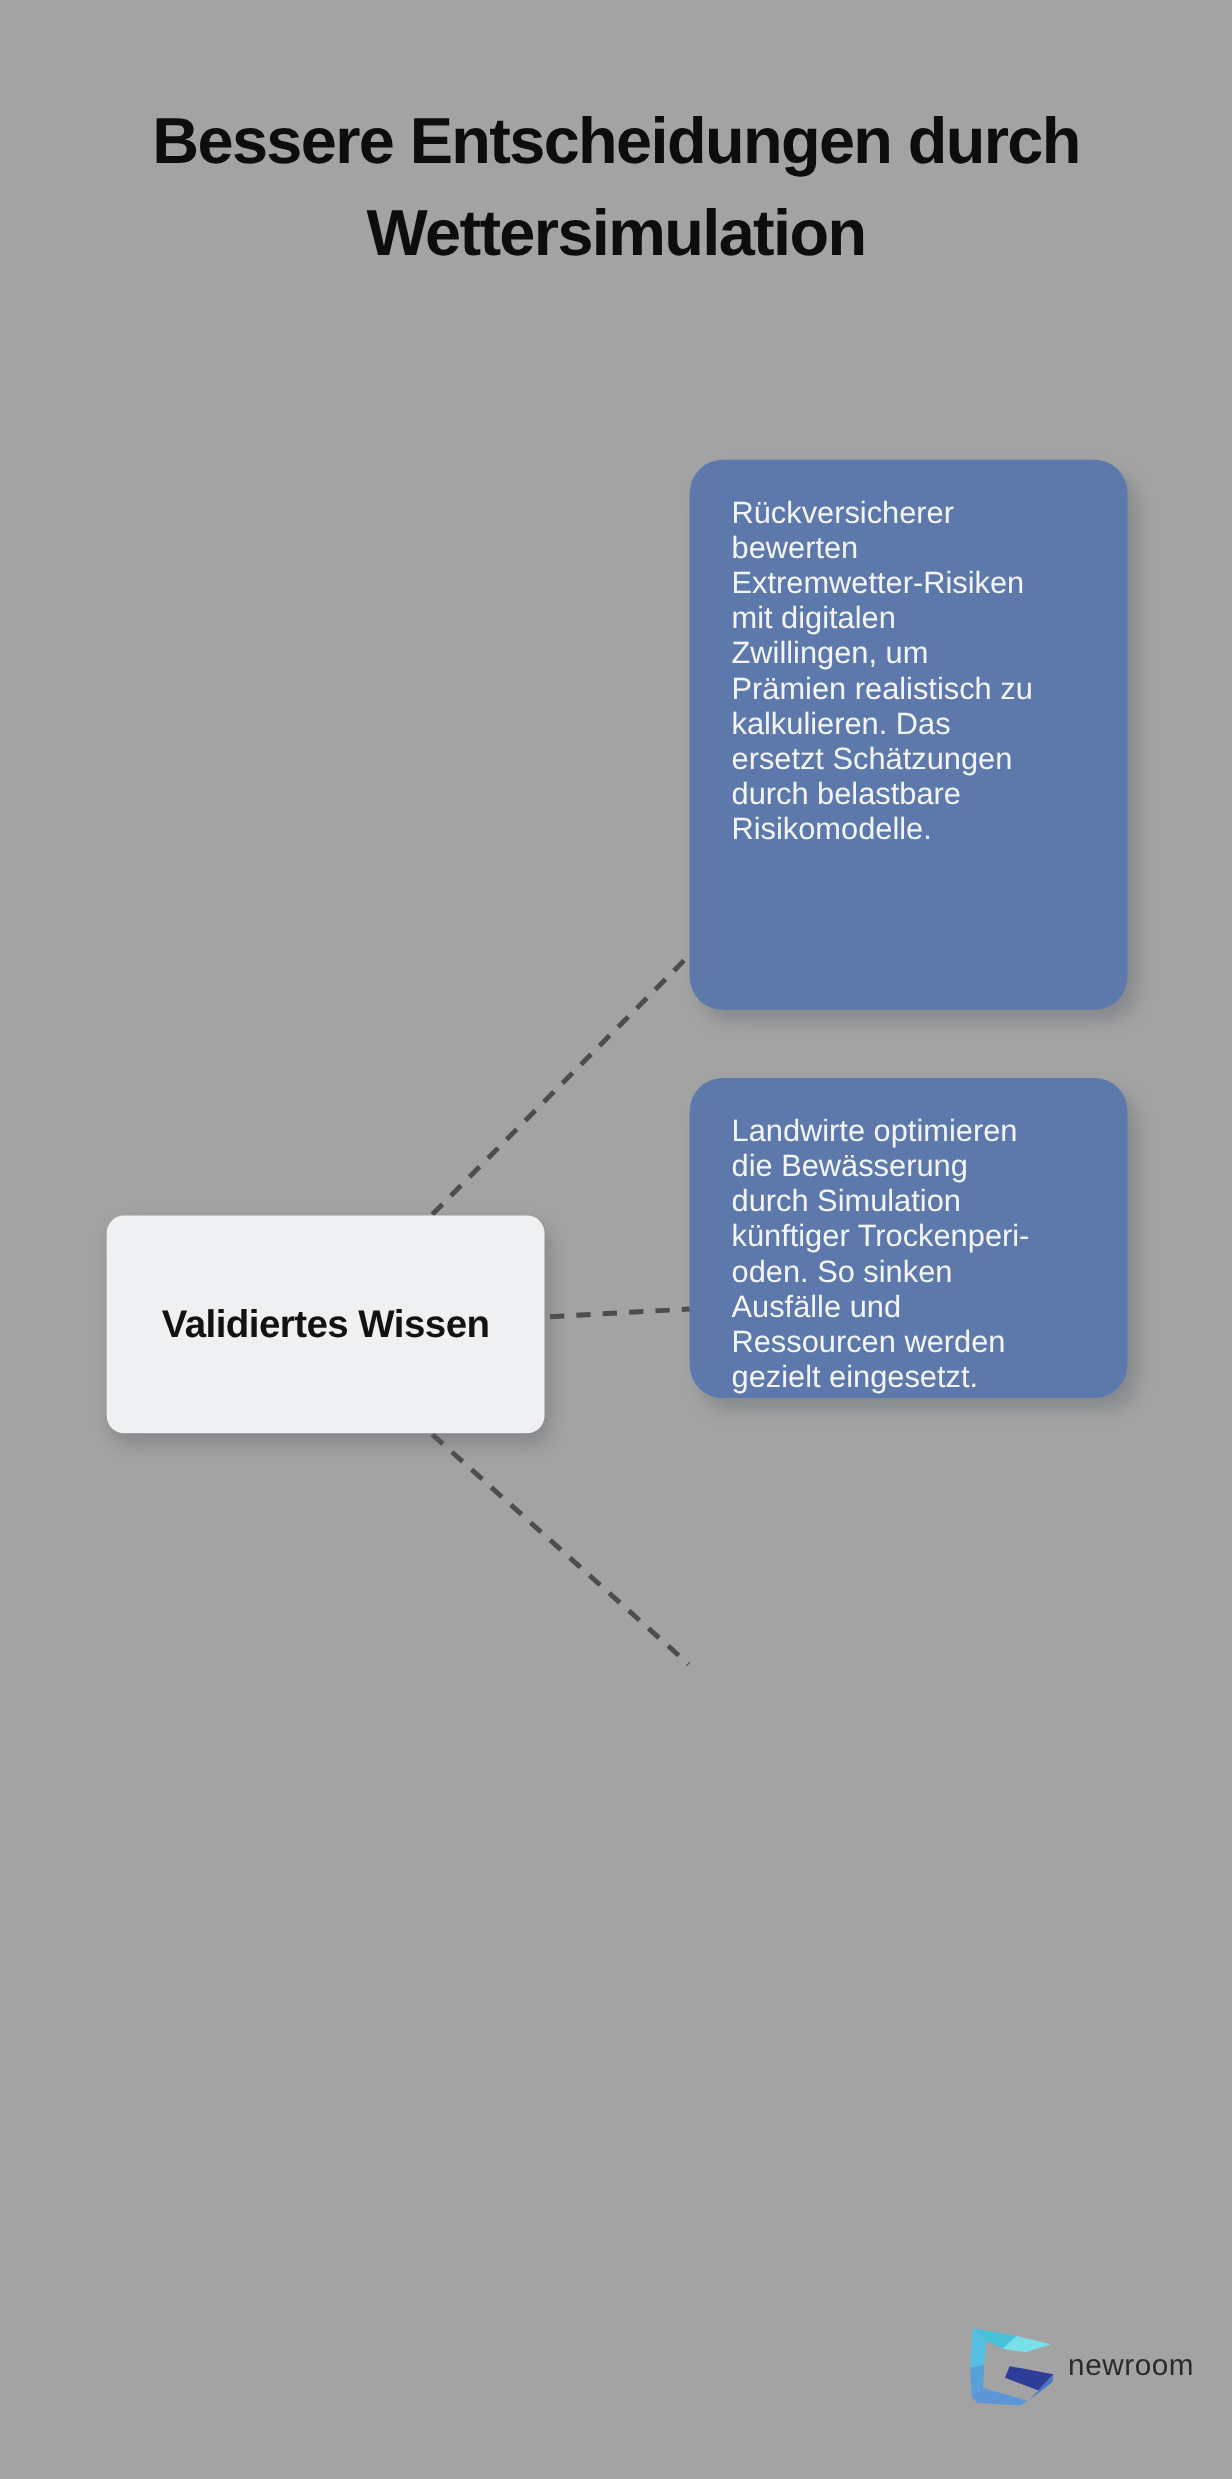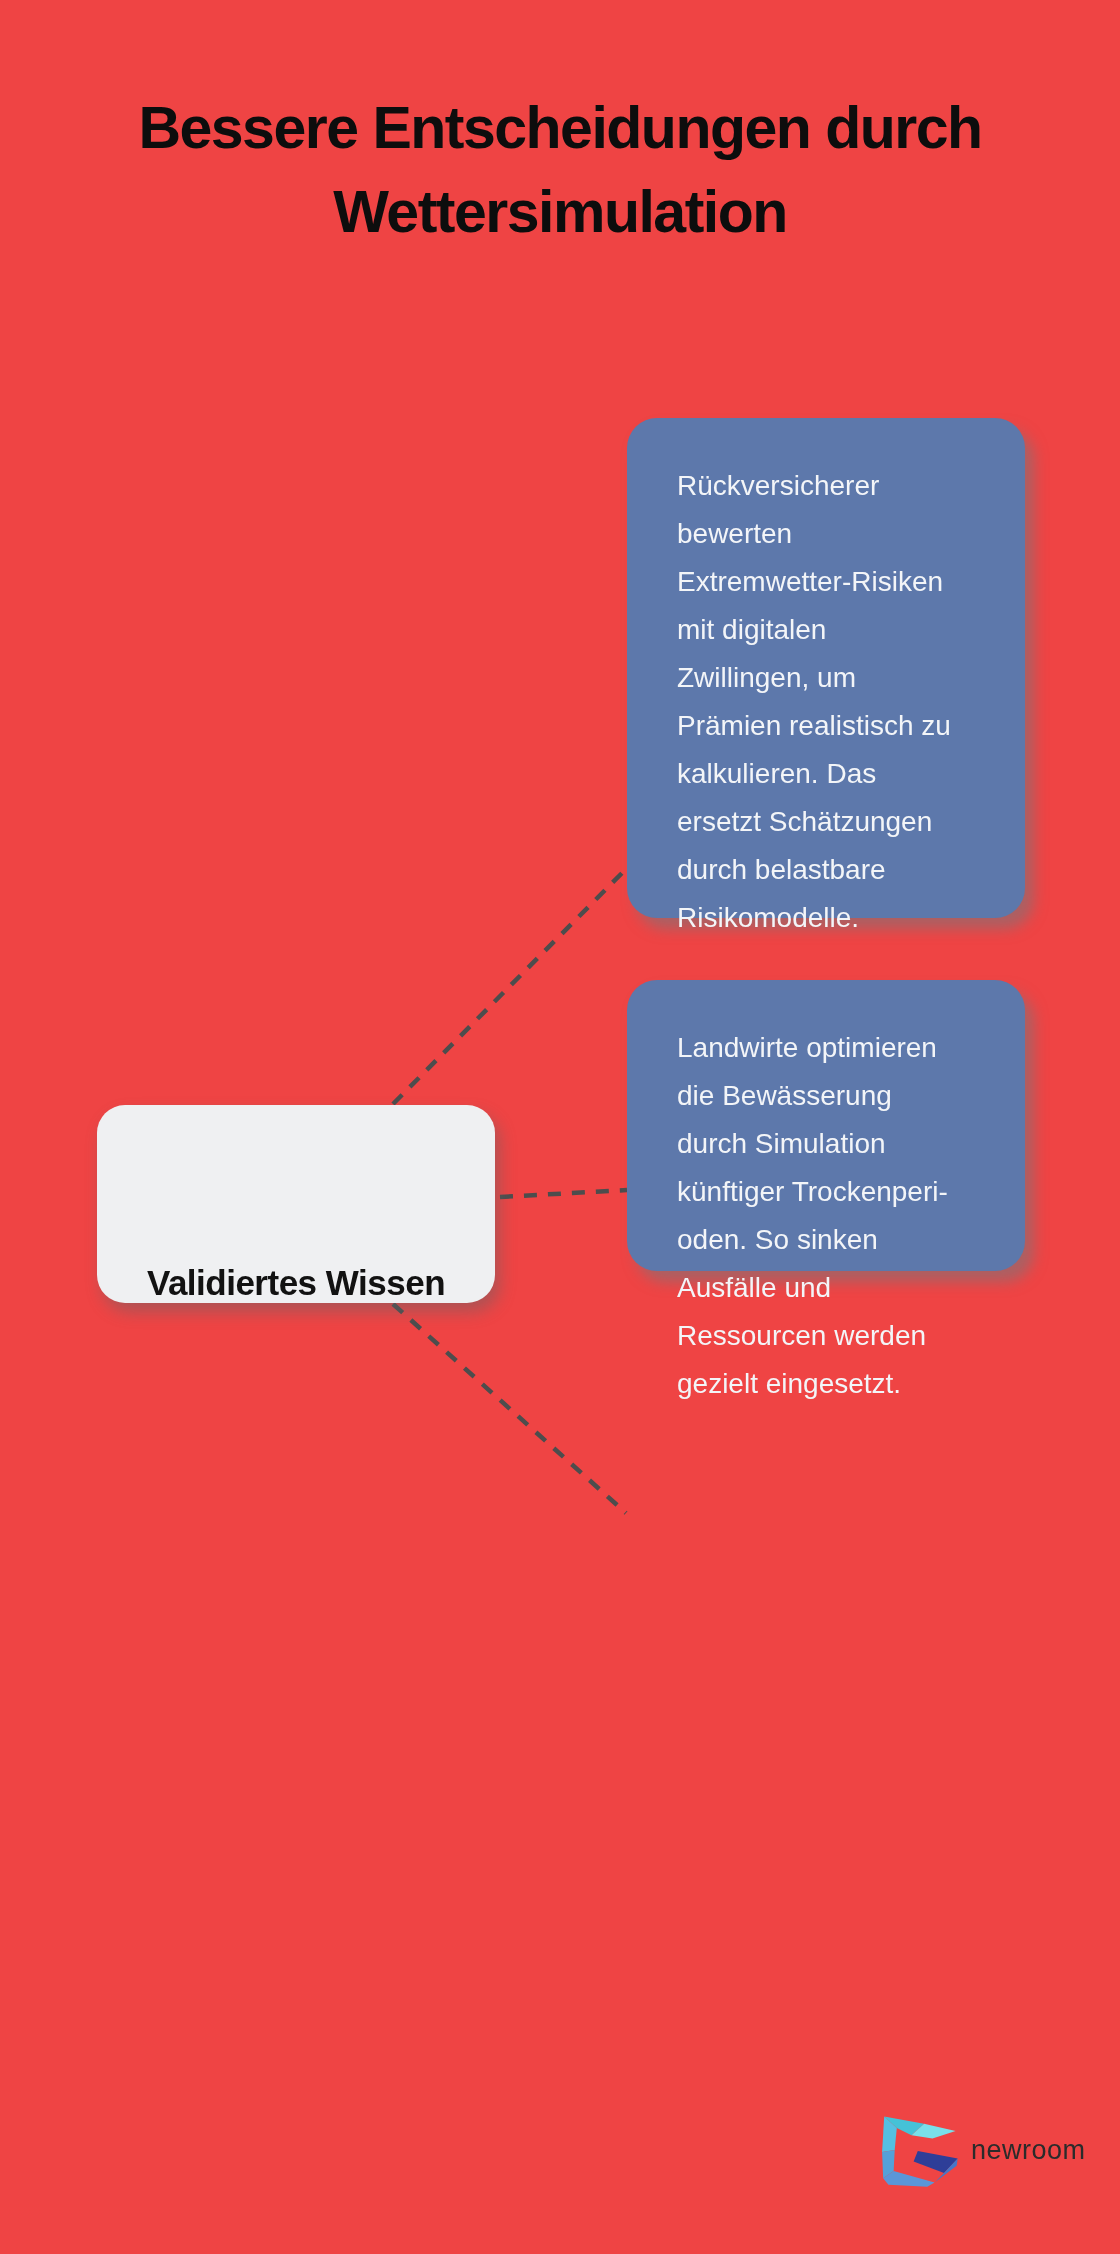--- a/index.html
+++ b/index.html
@@ -5,21 +5,21 @@
   html, body {
     margin: 0;
     padding: 0;
     background: #dfe1e0;
     font-family: "Liberation Sans", sans-serif;
   }
   .canvas {
     position: relative;
     width: 1120px;
     height: 2254px;
-    background: #ef4444;
+    background: #a3a3a3;
     overflow: hidden;
   }
   .title {
     position: absolute;
     top: 86px;
     left: 0;
     width: 1120px;
     text-align: center;
     font-size: 59px;
     line-height: 84px;
@@ -48,38 +48,38 @@
     width: 398px;
     background: #5d78ab;
     border-radius: 30px;
     box-shadow: 9px 11px 14px rgba(115, 120, 125, 0.55);
     box-sizing: border-box;
   }
   .card-1 { top: 418px;  height: 500px; }
   .card-2 { top: 980px;  height: 291px; }
   .card-3 { top: 1452px; height: 494px; }
   .card-text {
-    margin: 12px;
+    margin: 0;
     padding: 32px 24px 0 38px;
     color: #f3f5f8;
     font-size: 28px;
-    line-height: 48px;
+    line-height: 32px;
     white-space: pre-line;
   }
   .center-node {
     position: absolute;
     left: 97px;
     top: 1105px;
     width: 398px;
     height: 198px;
     background: #eff0f2;
-    border-radius: 28px;
+    border-radius: 16px;
     box-shadow: 5px 9px 16px rgba(95, 100, 105, 0.45);
     display: flex;
-    align-items: flex-end;
+    align-items: center;
     justify-content: center;
   }
   .center-node-label {
     font-size: 35px;
     font-weight: bold;
     letter-spacing: -0.5px;
     color: #121212;
   }
   .logo {
     position: absolute;

